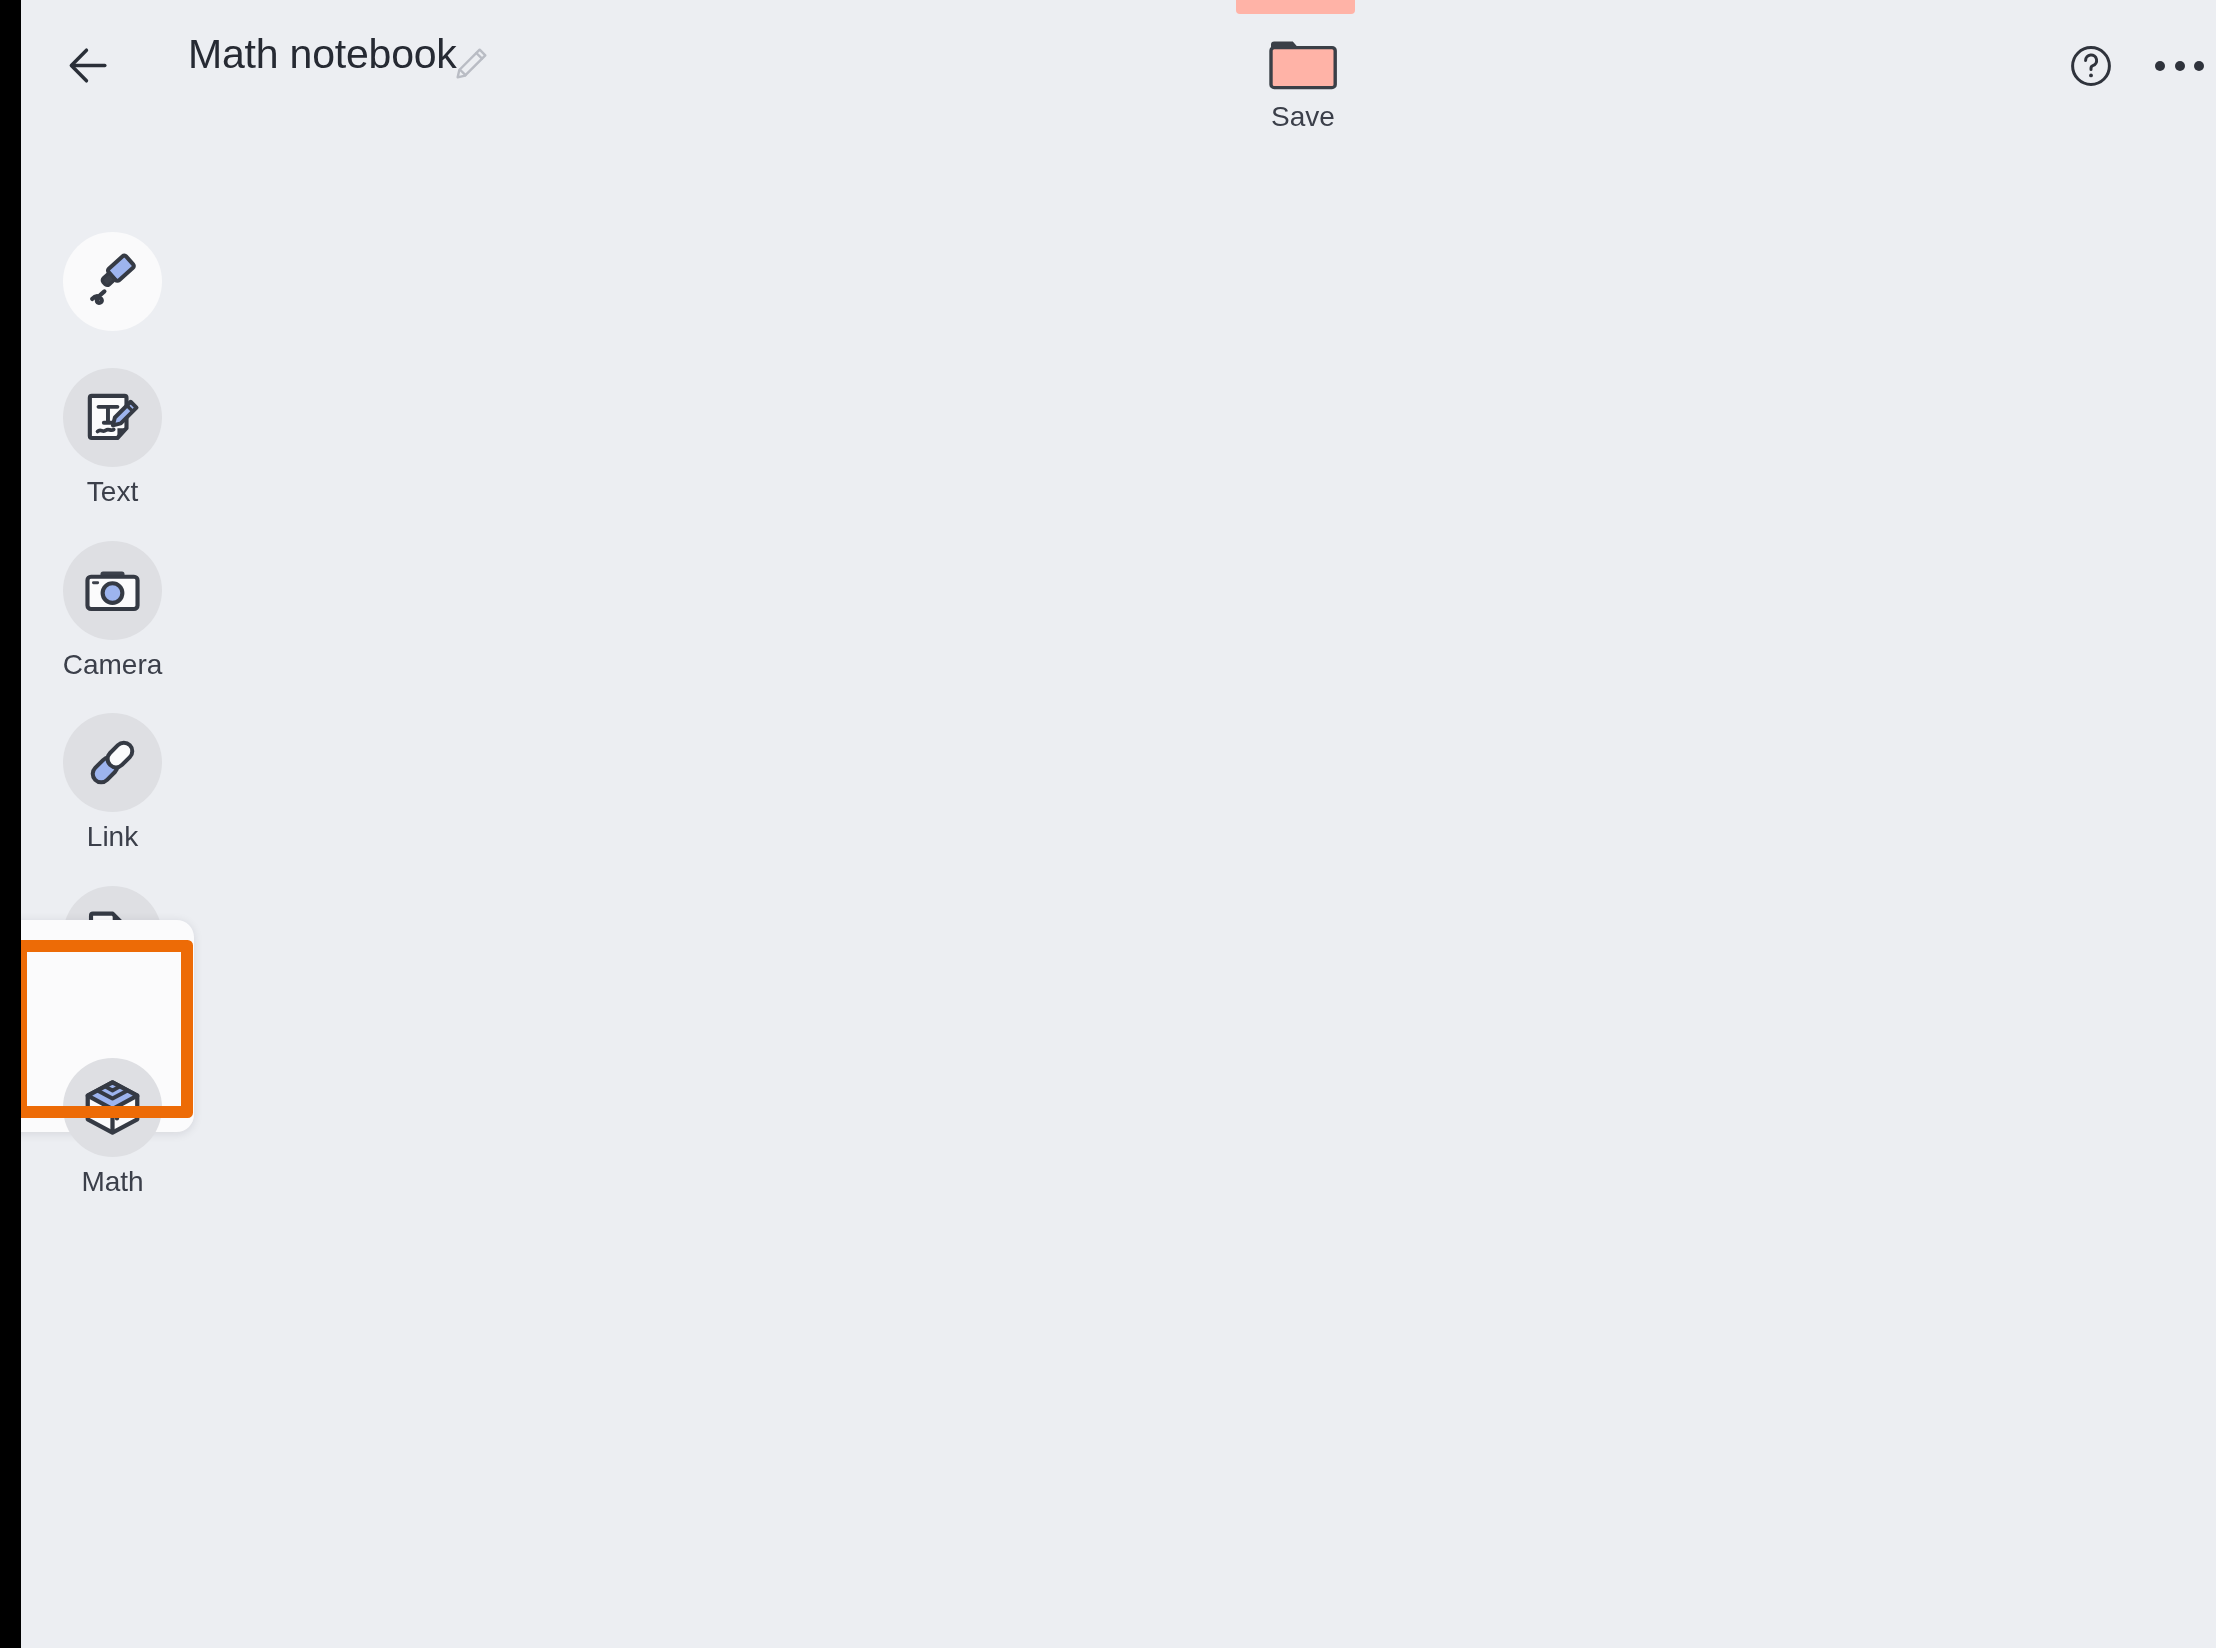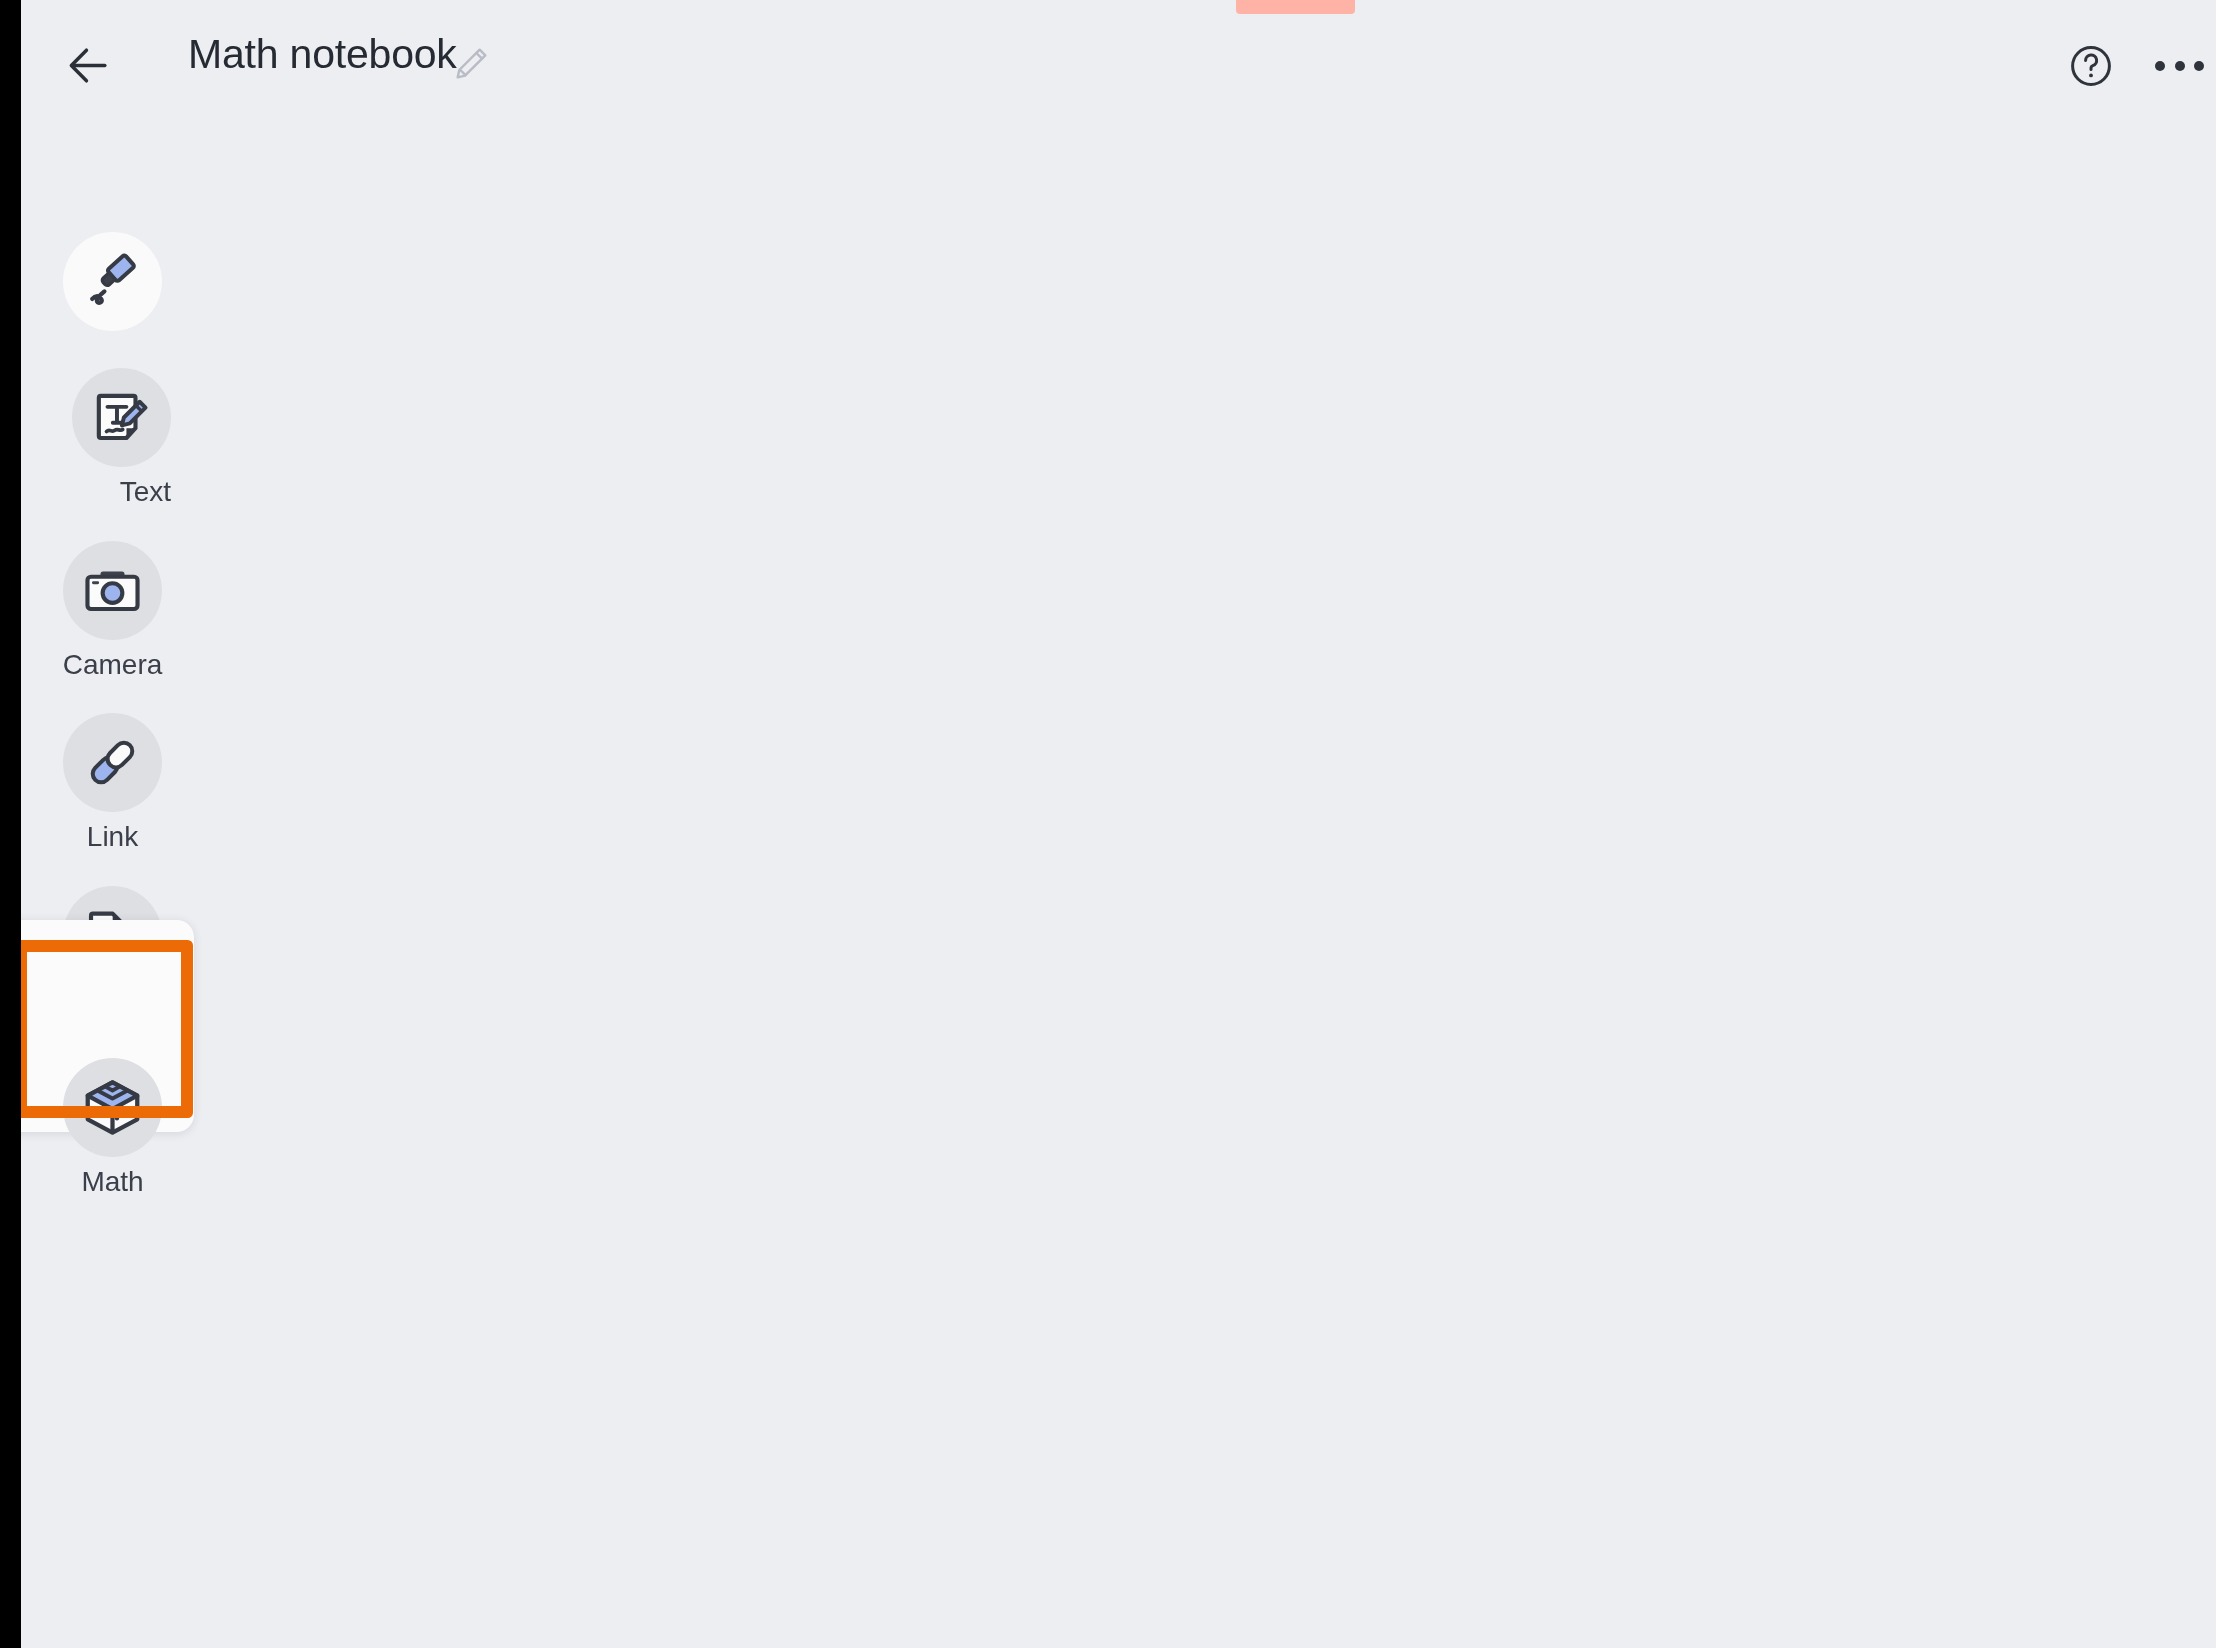--- a/index.html
+++ b/index.html
@@ -231,20 +231,29 @@
         <svg width="40" height="40" viewBox="0 0 24 24" fill="none" stroke="#b9bcc4" stroke-width="1.45" stroke-linecap="round" stroke-linejoin="round">
           <path d="M17.2 3.4l3.4 3.4L8.4 19 4 20l1-4.4z"></path>
           <line x1="15.2" y1="5.4" x2="18.6" y2="8.8"></line>
           <line x1="5.3" y1="15.3" x2="8.7" y2="18.7"></line>
         </svg>
       </span>
     </div>
 
     <div id="top-ribbon"></div>
 
+    <div id="save-button">
+      <span class="save-glyph">
+        <svg width="68" height="56" viewBox="0 0 34 28">
+          <path d="M2.6 3.2h9.3l2.6 3.1h17.0v18.4a1.6 1.6 0 0 1-1.6 1.6H2.6A1.6 1.6 0 0 1 1 24.7V4.8A1.6 1.6 0 0 1 2.6 3.2z" fill="#3a3f47"></path>
+          <path d="M2.6 6.3h28.9a1.6 1.6 0 0 1 1.6 1.6v16.8a1.6 1.6 0 0 1-1.6 1.6H2.6A1.6 1.6 0 0 1 1 24.7V7.9a1.6 1.6 0 0 1 1.6-1.6z" fill="#ffb3a7" stroke="#3a3f47" stroke-width="1.7" stroke-linejoin="round"></path>
+        </svg>
+      </span>
+      <span class="save-label">Save</span>
+    </div>
 
     <div id="help-button">
       <span>
         <svg width="48" height="48" viewBox="0 0 24 24" fill="none" stroke="#2f333c" stroke-width="1.5" stroke-linecap="round" stroke-linejoin="round">
           <circle cx="12" cy="12" r="9.2"></circle>
           <path d="M9.3 9.2a2.75 2.75 0 1 1 3.6 2.62c-.62.22-.9.72-.9 1.35v.6"></path>
           <circle cx="12" cy="16.7" r="0.95" fill="#2f333c" stroke="none"></circle>
         </svg>
       </span>
     </div>
@@ -269,21 +278,21 @@
             <path d="M7.0 25.6c2.2-2.6 4.1-1.0 4.6 0.3 .5 1.3-1.6 2.3-2.2 1.0-.6-1.4 1.7-3.4 3.6-5.0"></path>
           </g>
           <g transform="rotate(-42 21 13)">
             <rect x="17.0" y="7.4" width="11.6" height="7.6" rx="1.2" fill="#9db4ee" stroke="#353a44" stroke-width="2.0" stroke-linejoin="round"></rect>
             <path d="M17.0 9.0h-3.9a1.5 1.5 0 0 0-1.5 1.5v1.4a1.5 1.5 0 0 0 1.5 1.5h3.9z" fill="#3c414b" stroke="#353a44" stroke-width="1.6" stroke-linejoin="round"></path>
           </g>
         </svg>
       </div>
     </div>
 
-    <div class="rail-item" style="top:215px;align-items:flex-end;">
+    <div class="rail-item" style="top:215px;">
       <div class="rail-bubble">
         <svg width="67" height="67" viewBox="0 0 34 34">
           <path d="M6.5 6.0h16.6a1 1 0 0 1 1 1v15.4l-4.6 5.0H6.5a1 1 0 0 1-1-1V7a1 1 0 0 1 1-1z" fill="#fbfbfc" stroke="#353a44" stroke-width="2.1" stroke-linejoin="round"></path>
           <path d="M24.1 22.4l-4.6 5.0v-5.0z" fill="#353a44"></path>
           <path d="M9.9 11.6h9.6M14.7 11.6v8.1M12.6 19.7h4.2" stroke="#353a44" stroke-width="2.0" stroke-linecap="round"></path>
           <path d="M9.4 24.1c1.5-1.5 2.7 .6 4.2-.6 1.4-1.2 2.6 .7 4.0-.4" stroke="#353a44" stroke-width="1.9" fill="none" stroke-linecap="round"></path>
           <g transform="rotate(0 0 0)">
             <path d="M26.2 9.0l3.0 3.0-8.0 8.0-4.0 1.0 1.0-4.0z" fill="#9db4ee" stroke="#353a44" stroke-width="2.0" stroke-linejoin="round"></path>
             <path d="M24.3 10.9l3.0 3.0" stroke="#353a44" stroke-width="1.7"></path>
           </g>

